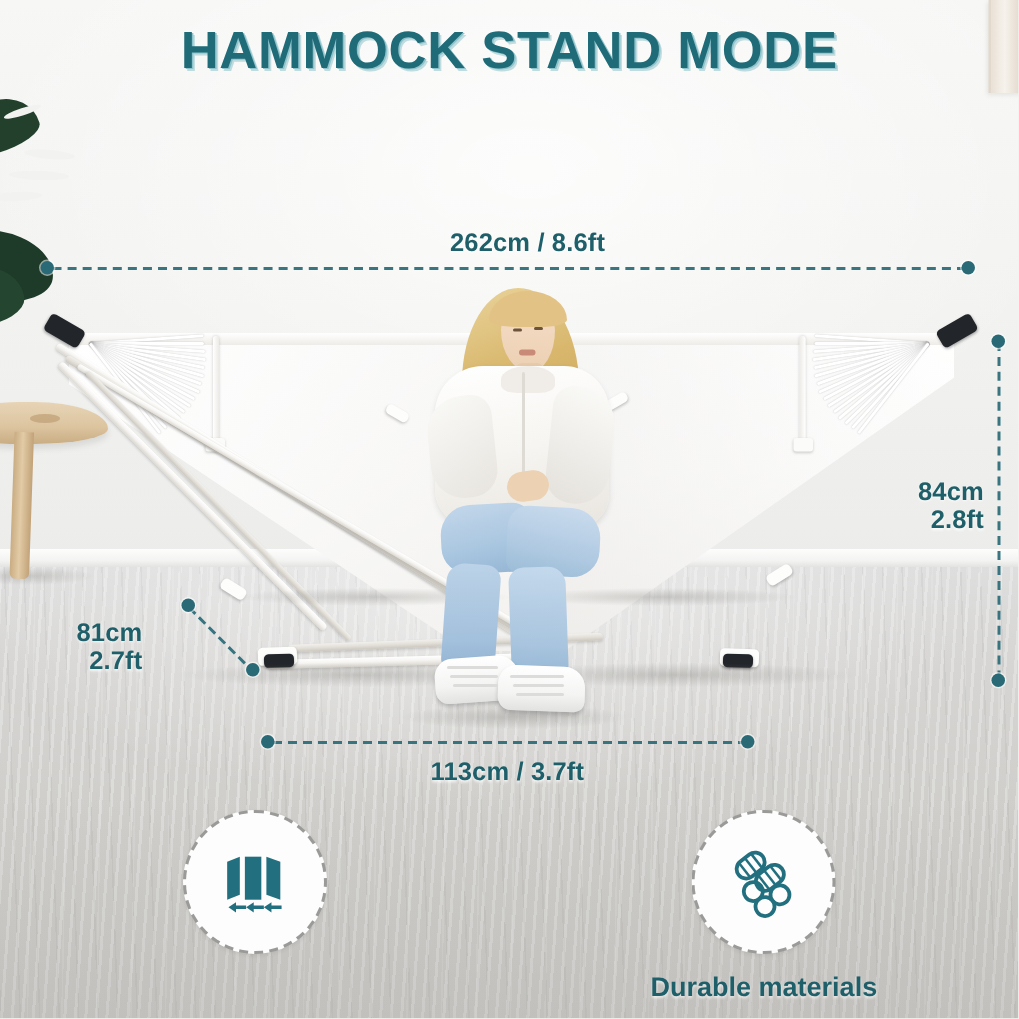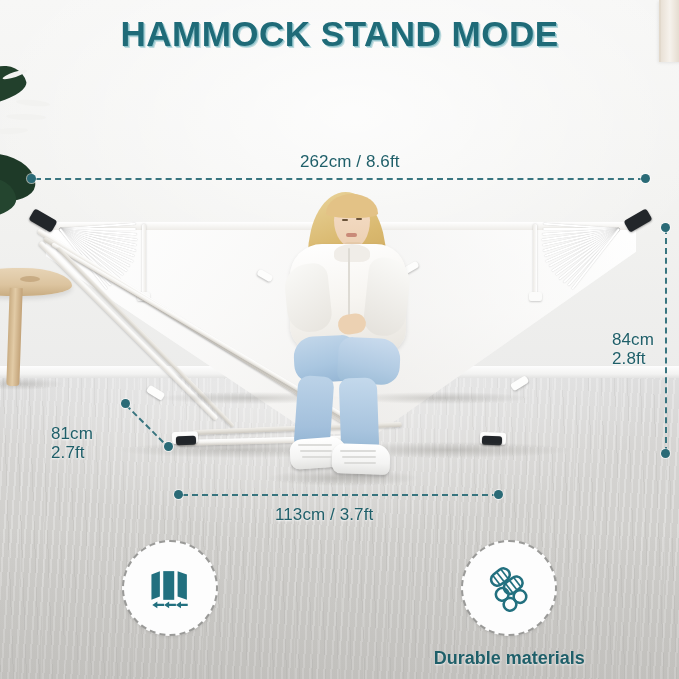--- a/index.html
+++ b/index.html
@@ -251,25 +251,25 @@
   }
   .dash-d{
     position:absolute;height:0;border-top:2px dashed #2f6f7a;opacity:.95;
     transform-origin:0% 50%;
   }
   .dot{
     position:absolute;width:9px;height:9px;border-radius:50%;
     background:#2a6a76;box-shadow:0 0 0 1px rgba(255,255,255,.55);
   }
   .dim-label{
-    position:absolute;color:#1f5f69;font-size:17px;font-weight:400;
+    position:absolute;color:#1f5f69;font-size:17px;font-weight:700;
     letter-spacing:.1px;white-space:nowrap;
     text-shadow:0 1px 2px rgba(255,255,255,.85);
   }
-  .dim-label.two{line-height:19px;text-align:left;margin-top:12px;}
+  .dim-label.two{line-height:19px;text-align:right;}
 
   
   .title{
     position:absolute;left:0;top:14px;width:679px;text-align:center;
     font-size:35px;font-weight:800;letter-spacing:.5px;
     color:#1f6b78;
     text-shadow:1px 1px 0 #8fc3cb, 2px 2px 0 rgba(143,195,203,.55);
   }
 
   
@@ -444,21 +444,21 @@
   <div class="dot" style="left:121px;top:399px;"></div>
   <div class="dot" style="left:164px;top:442px;"></div>
   <div class="dim-label two" style="left:51px;top:412px;">
     <span>81cm</span><br>
     <span>2.7ft</span>
   </div>
 
   <div class="dash-h" style="left:182px;top:494px;width:316px;"></div>
   <div class="dot" style="left:174px;top:490px;"></div>
   <div class="dot" style="left:494px;top:490px;"></div>
-  <div class="dim-label" style="left:275px;top:505px;">113cm / 3.7ft</div>
+  <div class="dim-label" style="left:287px;top:505px;">113cm / 3.7ft</div>
 
   <div class="title">HAMMOCK STAND MODE</div>
 
   <div class="features">
 
 
     <div class="feature">
       <div class="circle">
         <svg width="54" height="54" viewBox="0 0 64 64">
           <path d="M10 16l10-4v30l-10 4z" fill="#22707f"></path>

